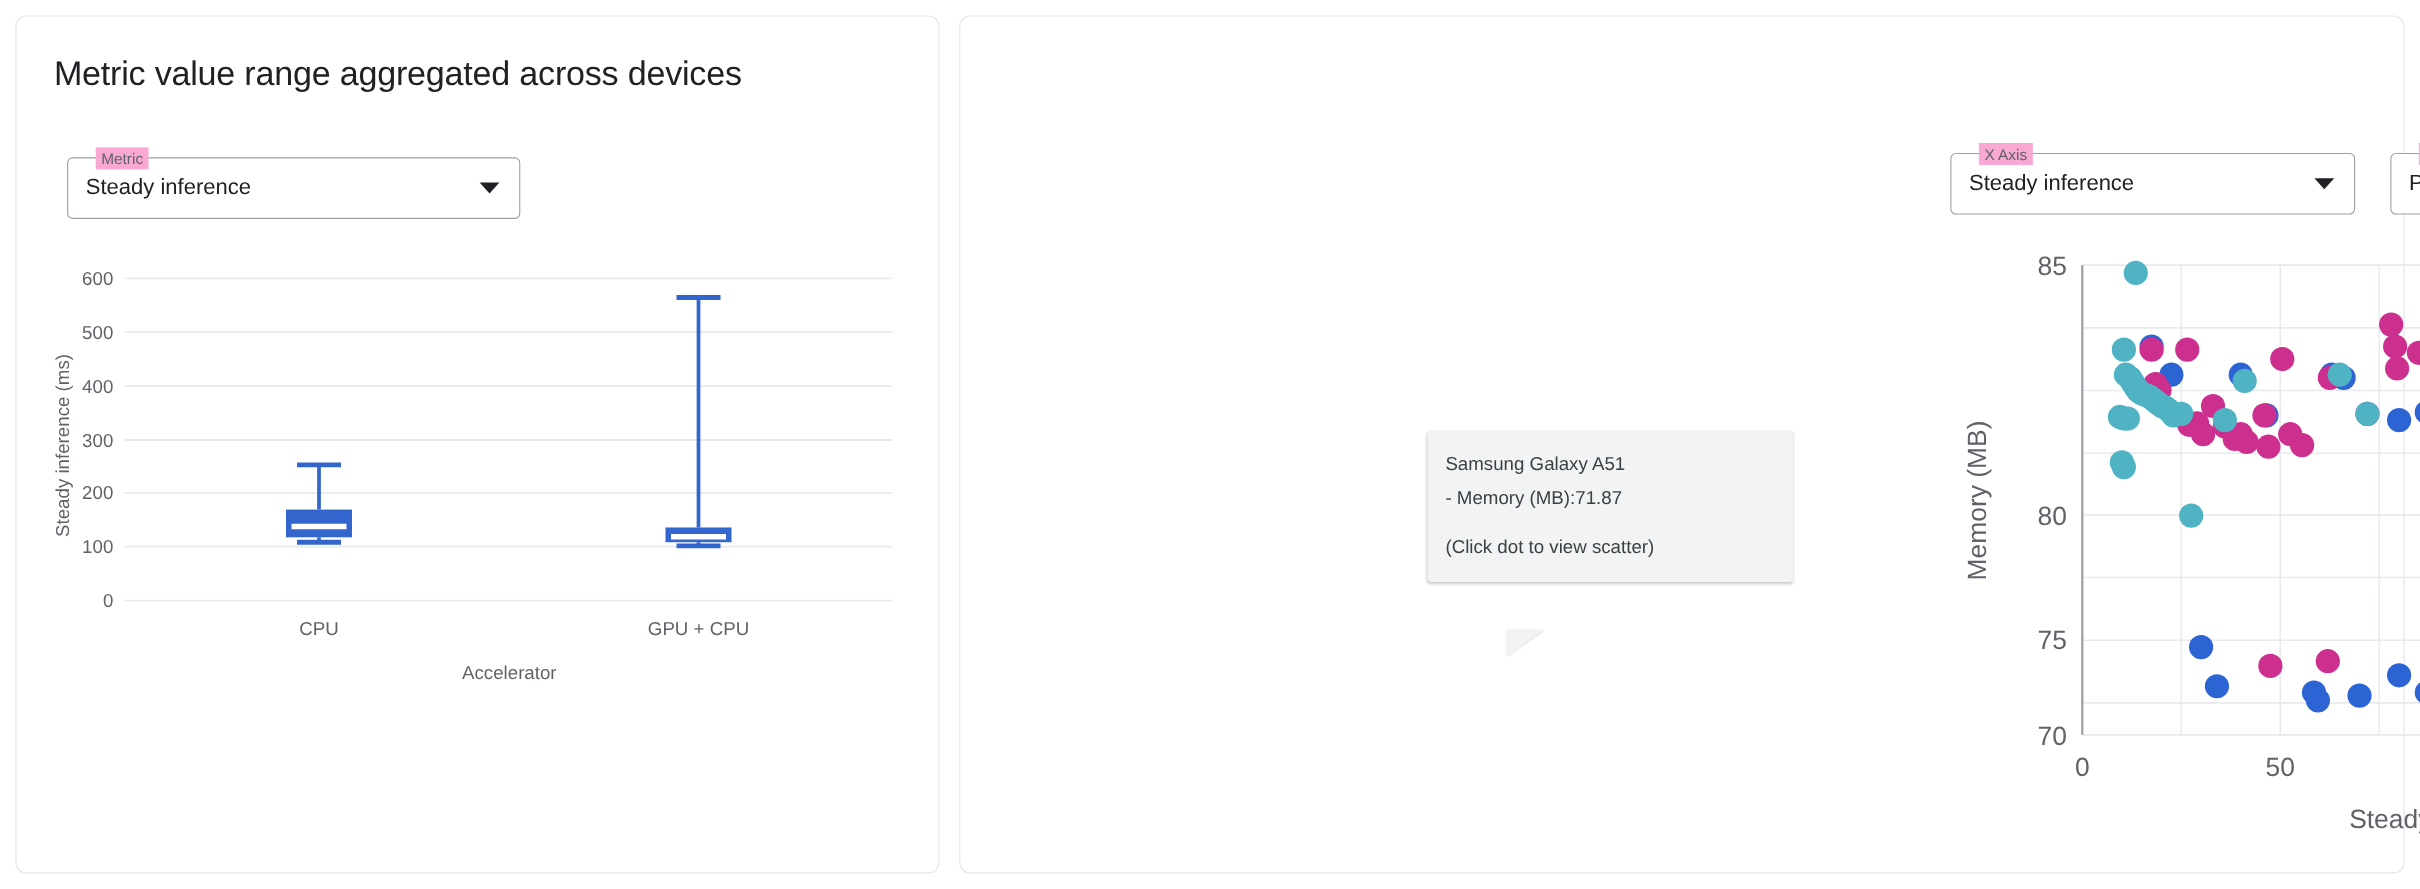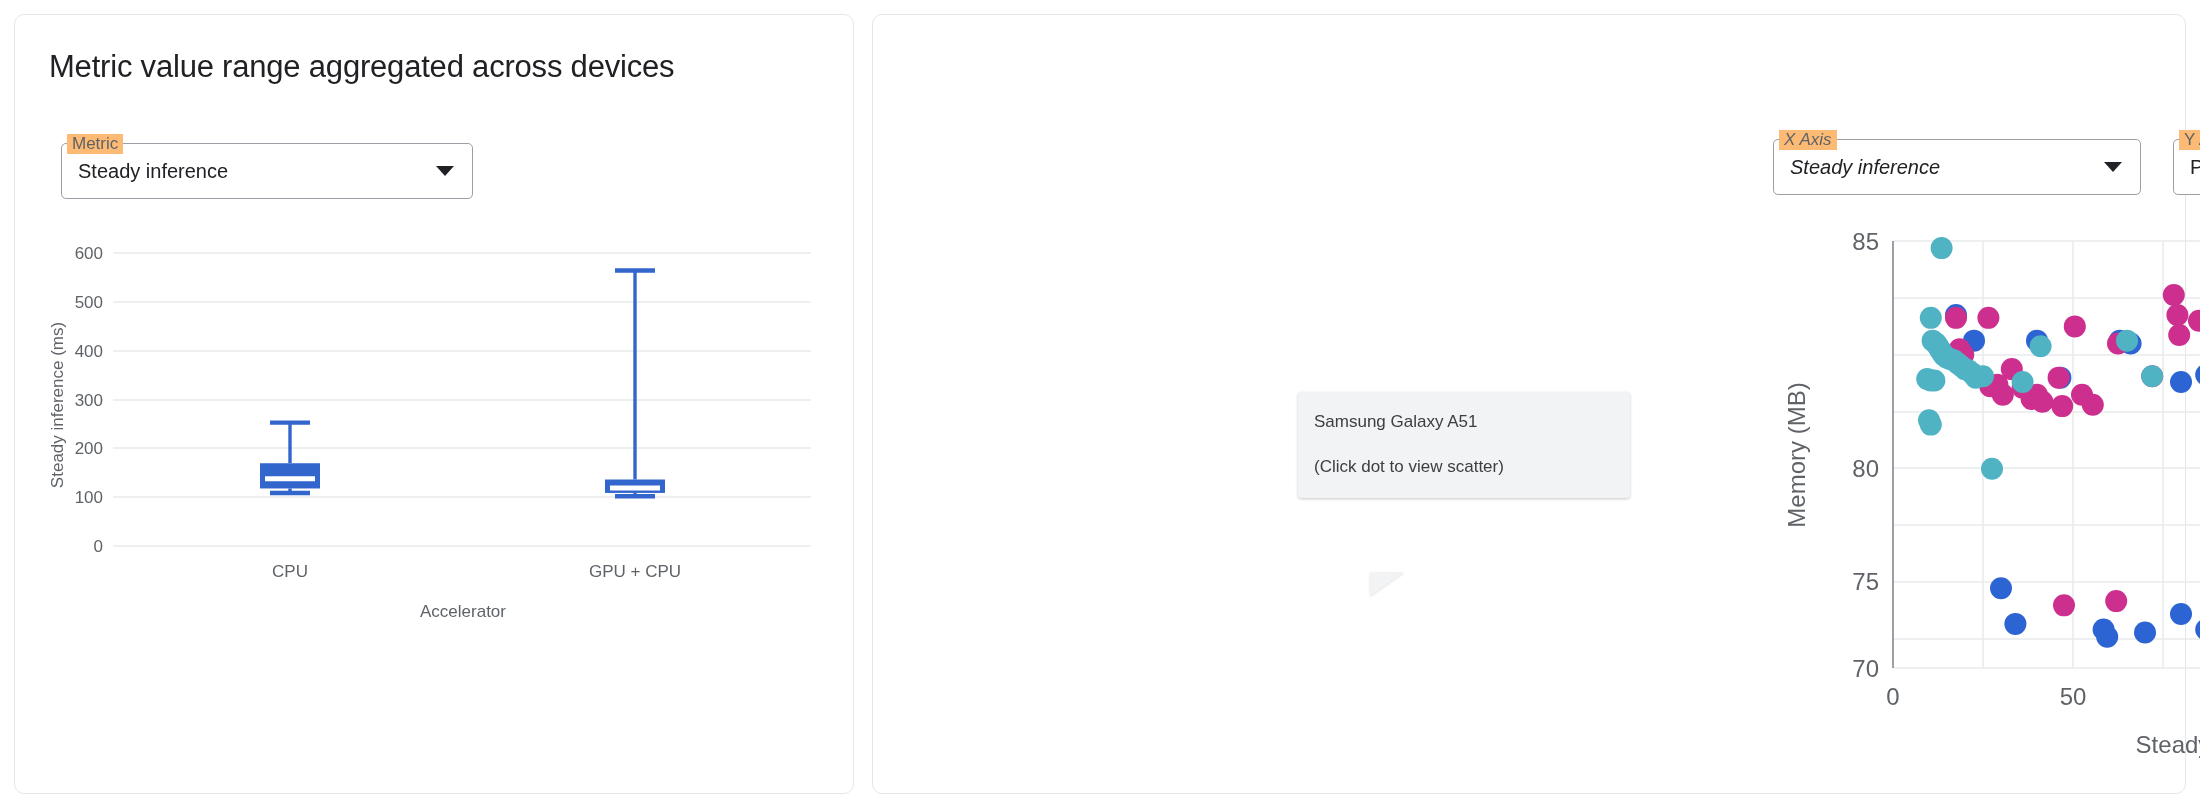--- a/index.html
+++ b/index.html
@@ -44,24 +44,24 @@
     position: absolute;
     box-sizing: border-box;
     border: 1px solid #9aa0a6;
     border-radius: 5px;
     background: #ffffff;
     height: 56px;
   }
   .select .legend {
     position: absolute;
     top: -10px;
-    left: 5px;
-    background: #fdba74;
+    left: 25px;
+    background: #f9a8d4;
     padding: 0 5px;
-    font-size: 17px;
+    font-size: 14px;
     color: #5f6368;
     line-height: 20px;
     white-space: nowrap;
   }
   .select .value {
     position: absolute;
     left: 16px;
     top: 50%;
     transform: translateY(-50%);
     font-size: 20px;
@@ -74,21 +74,21 @@
     top: 50%;
     transform: translateY(-50%);
     width: 0;
     height: 0;
     border-left: 9px solid transparent;
     border-right: 9px solid transparent;
     border-top: 10px solid #202124;
   }
 
   #select-metric   { left: 46px;  top: 128px; width: 412px; }
-  #select-xaxis    { left: 900px; top: 124px; width: 368px; font-style: italic; }
+  #select-xaxis    { left: 900px; top: 124px; width: 368px; }
   #select-yaxis    { left: 1300px;top: 124px; width: 368px; }
 
   
   .plot { position: absolute; }
   #boxplot-svg { left: 26px;  top: 210px; }
   #scatter-svg { left: 880px; top: 190px; }
 
   text { font-family: "Liberation Sans", sans-serif; }
 
   
@@ -330,17 +330,18 @@
           <circle cx="543.20" cy="134.21" r="11" fill="#4fb3c4"></circle>
           <circle cx="492.80" cy="174.06" r="11" fill="#4fb3c4"></circle>
         </g>
     </svg>
 
   </div>
 
   <div id="tooltip-pointer"></div>
   <div id="scatter-tooltip">
     <div>Samsung Galaxy A51</div>
+    <div>- Memory (MB):71.87</div>
     <div class="blank"></div>
     <div>(Click dot to view scatter)</div>
   </div>
 
 </div>
 
 </body></html>

